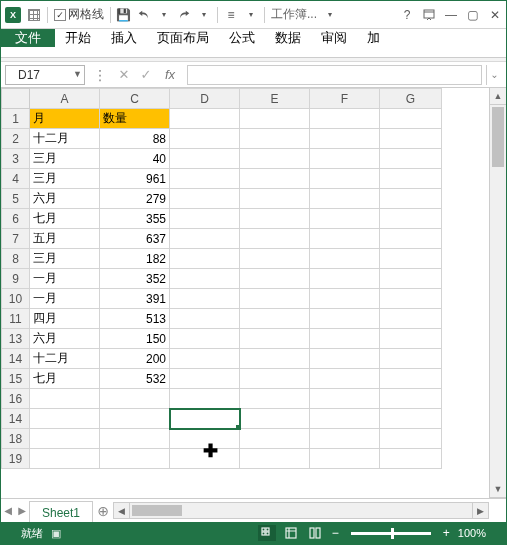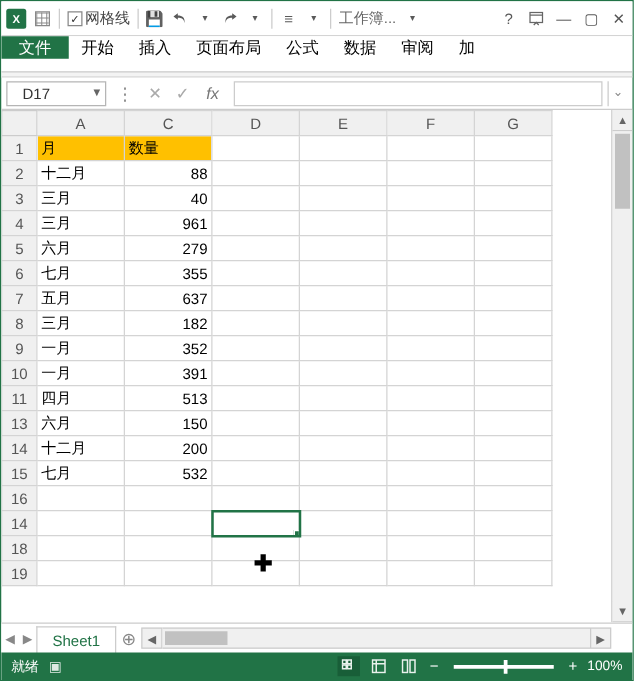--- a/index.html
+++ b/index.html
@@ -45,21 +45,21 @@
 .vscroll .thumb{position:absolute;left:2px;right:2px;top:2px;height:60px;background:#c1c1c1}
 .crosshair{position:absolute;left:202px;top:352px;font-size:18px;font-weight:bold;color:#000;pointer-events:none}
 .sheet-tabs{height:24px;display:flex;align-items:center;border-top:1px solid #ccc;background:#fff;font-size:12px}
 .tab-nav{width:14px;text-align:center;color:#888;font-size:10px}
 .tab{padding:0 12px;height:22px;line-height:22px;border:1px solid #ccc;border-bottom:none;background:#fff;margin-top:2px;color:#217346}
 .tab-add{width:20px;text-align:center;color:#888;font-size:14px}
 .hscroll{flex:1;display:flex;align-items:center;margin-left:auto;padding-right:17px}
 .hscroll .btn{width:17px;height:17px;text-align:center;font-size:9px;color:#666;line-height:17px;background:#f0f0f0;border:1px solid #ccc}
 .hscroll .track{flex:1;height:17px;background:#f0f0f0;border-top:1px solid #ccc;border-bottom:1px solid #ccc;position:relative}
 .hscroll .thumb{position:absolute;left:2px;top:2px;bottom:2px;width:50px;background:#c1c1c1}
-.status{height:22px;background:#217346;color:#fff;display:flex;align-items:center;padding:0 8px;font-size:11px;gap:8px}
+.status{height:22px;background:#217346;color:#fff;display:flex;align-items:center;padding:0 20px;font-size:11px;gap:8px}
 .status .right{margin-left:auto;display:flex;align-items:center;gap:6px}
 .view-btn{width:18px;height:16px;display:flex;align-items:center;justify-content:center;opacity:.9}
 .view-btn.active{background:#185c37}
 .view-btn svg{width:12px;height:12px;stroke:#fff;fill:none;stroke-width:1.2}
 .zoom-slider{width:80px;height:3px;background:#fff;position:relative;margin:0 4px}
 .zoom-slider .h{position:absolute;left:50%;top:-4px;width:3px;height:11px;background:#fff}
 .zminus,.zplus{font-size:12px;padding:0 2px}
 </style>
 </head>
 <body>

